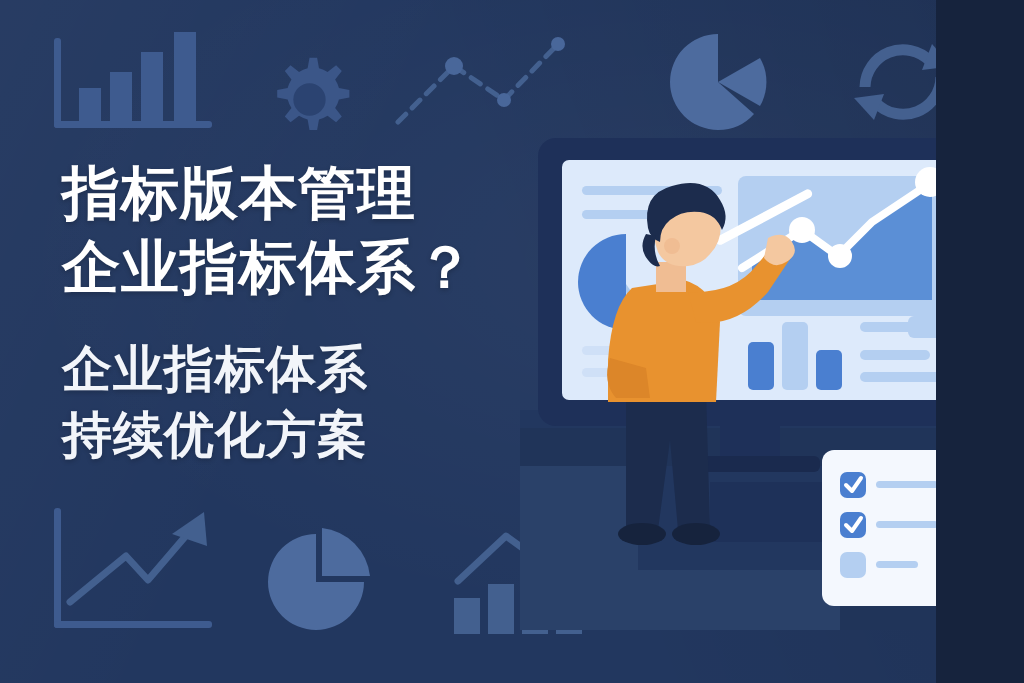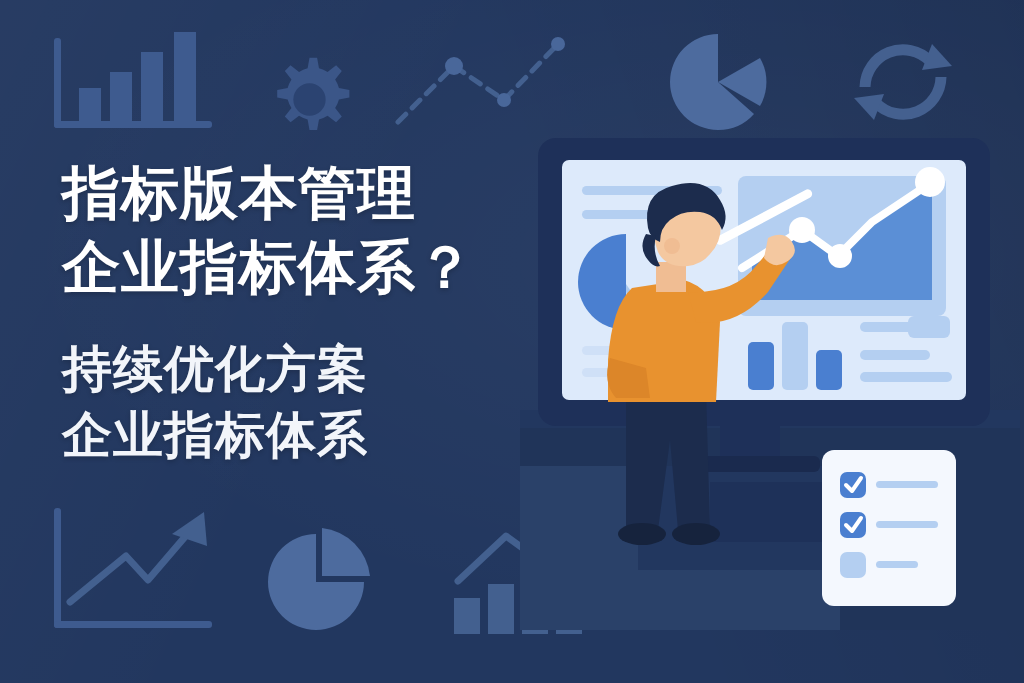--- a/index.html
+++ b/index.html
@@ -2,21 +2,21 @@
 <html><head>
 <meta charset="utf-8">
 <style>
   html, body {
     margin: 0;
     padding: 0;
     background: #16233d;
   }
   #poster {
     position: relative;
-    width: 1024px;
+    width: 936px;
     height: 683px;
     overflow: hidden;
     background: #22375f;
     font-family: "Liberation Sans", "DejaVu Sans", sans-serif;
   }
   
   .bg-texture {
     position: absolute;
     inset: 0;
     background:
@@ -139,22 +139,22 @@
     <polyline points="12,95 60,50 82,66 128,24" fill="none" stroke="#43608f" stroke-width="7" stroke-linejoin="round" stroke-linecap="round"></polyline>
     <polygon points="140,10 142,44 110,34" fill="#43608f"></polygon>
   </svg>
 
   <div class="headline-block">
     <div class="title-line">指标版本管理</div>
     <div class="title-line">企业指标体系？</div>
   </div>
 
   <div class="subtitle-block">
+    <div class="sub-line">企业指标体系</div>
     <div class="sub-line">持续优化方案</div>
-    <div class="sub-line">企业指标体系</div>
   </div>
 
   <svg class="illustration" viewBox="0 0 500 520">
 
     <rect x="0" y="300" width="500" height="220" fill="#22375f"></rect>
     <rect x="0" y="318" width="500" height="202" fill="#203459"></rect>
     <rect x="-10" y="356" width="330" height="164" fill="#2a4169"></rect>
     <rect x="118" y="356" width="212" height="104" fill="#22375f"></rect>
     <rect x="190" y="372" width="130" height="60" fill="#1e3159"></rect>
 

